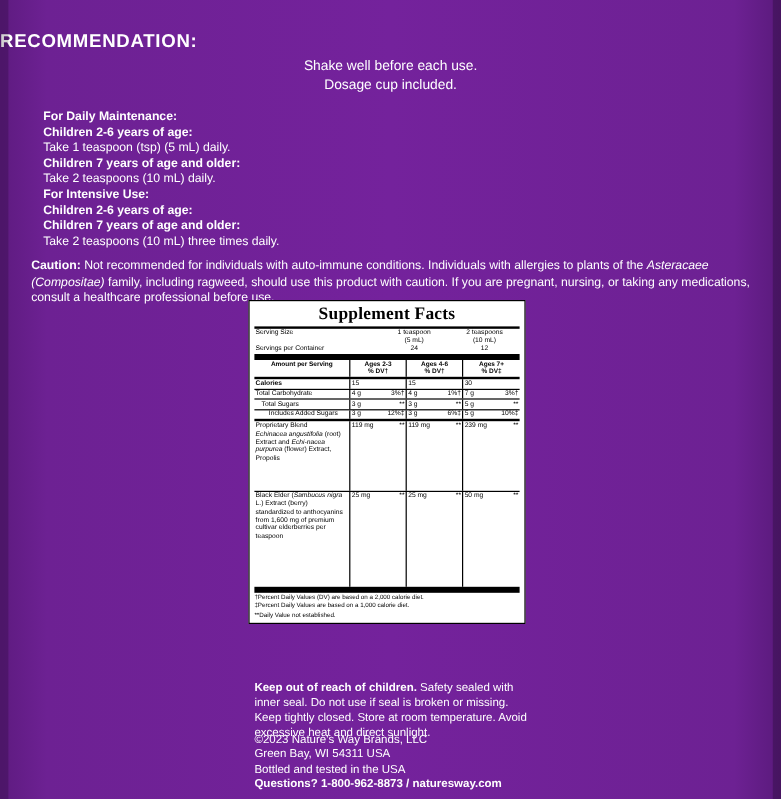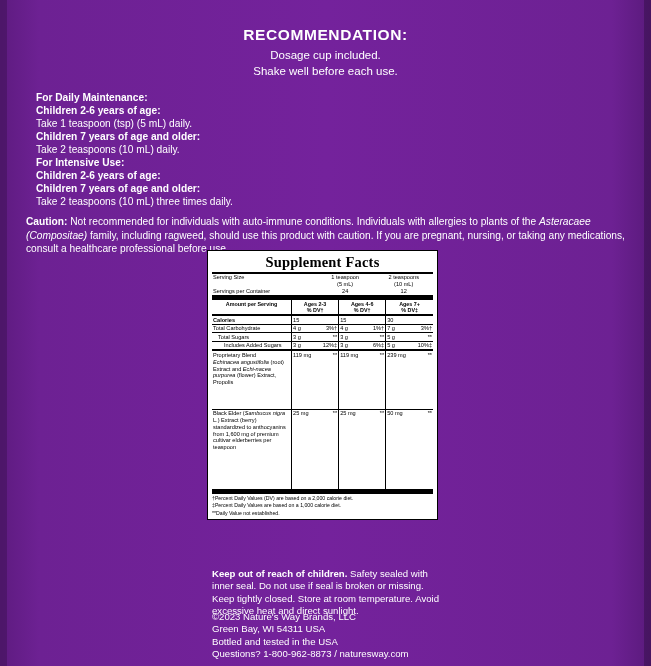--- a/index.html
+++ b/index.html
@@ -20,21 +20,21 @@
   .label-body {
     position: absolute;
     left: 0;
     top: 0;
     width: 651px;
     height: 666px;
     background: linear-gradient(90deg, #5e1b80 0%, #6d2193 6%, #74229c 50%, #6d2193 94%, #5a1a7c 100%);
     color: #ffffff;
   }
   .rec-head {
-    text-align: center;
+    text-align: left;
     font-size: 15.5px;
     font-weight: bold;
     letter-spacing: 0.6px;
     margin-top: 26px;
   }
   .rec-sub {
     text-align: center;
     font-size: 11.5px;
     line-height: 1.35;
     margin-top: 4px;
@@ -134,41 +134,41 @@
   }
   .company {
     position: absolute;
     left: 212px;
     top: 611px;
     width: 232px;
     font-size: 9.6px;
     line-height: 1.3;
   }
   .questions {
-    font-weight: normal;
+    font-weight: bold;
   }
   .edge-left, .edge-right {
     position: absolute;
     top: 0;
     width: 7px;
     height: 666px;
   }
   .edge-left { left: 0; background: rgba(0,0,0,0.18); }
   .edge-right { right: 0; background: rgba(0,0,0,0.22); }
 </style>
 </head>
 <body>
 
 <div id="page">
   <div class="label-body">
 
     <div class="rec-head">RECOMMENDATION:</div>
     <div class="rec-sub">
+      <div>Shake well before each use.</div>
       <div>Dosage cup included.</div>
-      <div>Shake well before each use.</div>
     </div>
 
     <div class="dir-block">
       <div class="b dir-line">For Daily Maintenance:</div>
       <div class="b dir-line">Children 2-6 years of age:</div>
       <div class="dir-line">Take 1 teaspoon (tsp) (5 mL) daily.</div>
       <div class="b dir-line">Children 7 years of age and older:</div>
       <div class="dir-line">Take 2 teaspoons (10 mL) daily.</div>
       <div class="b dir-line">For Intensive Use:</div>
       <div class="b dir-line">Children 2-6 years of age:</div>

